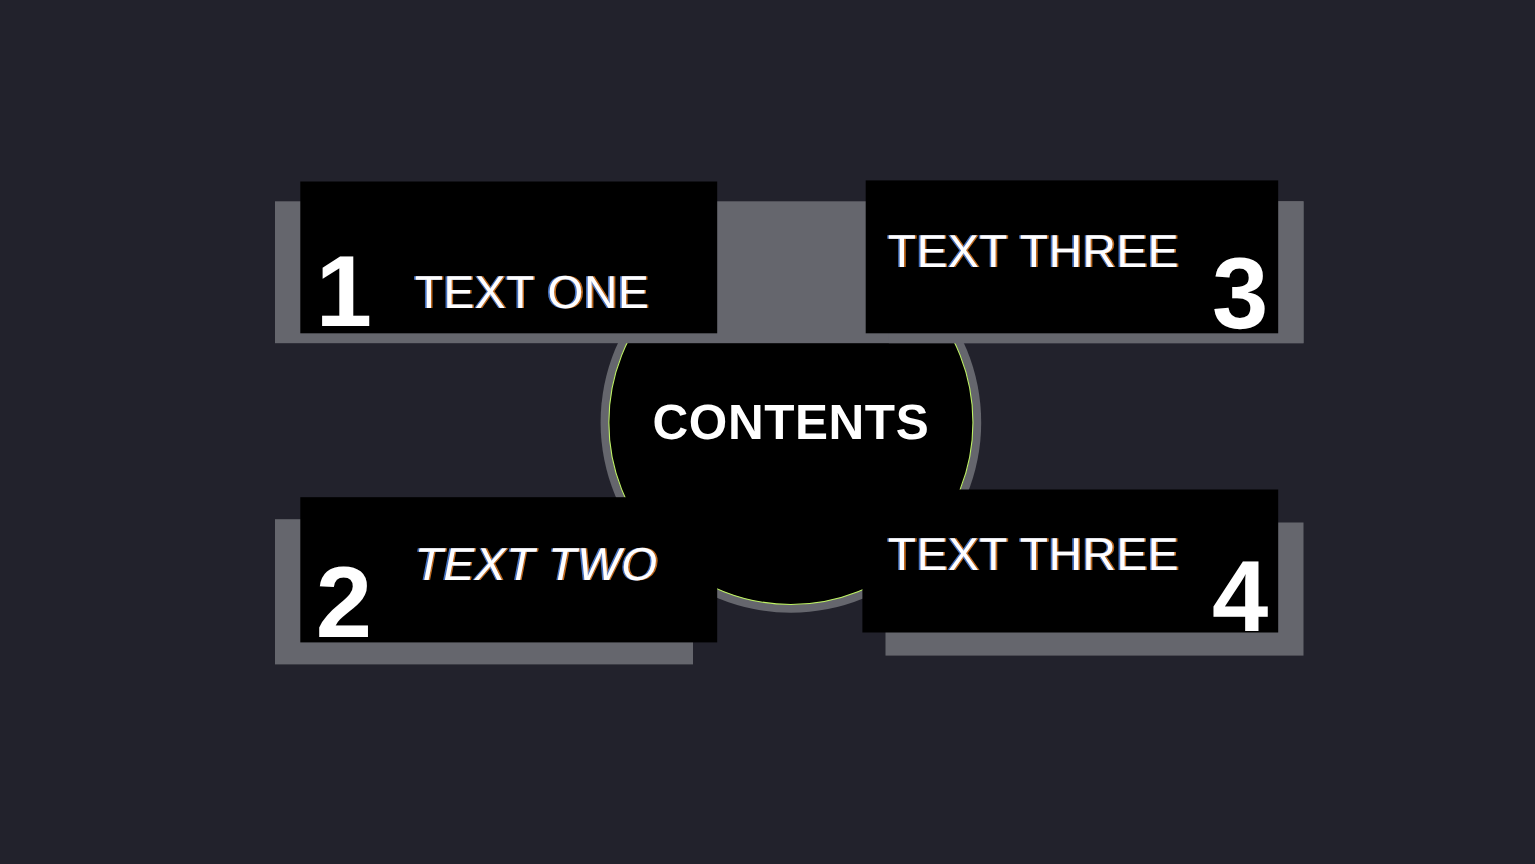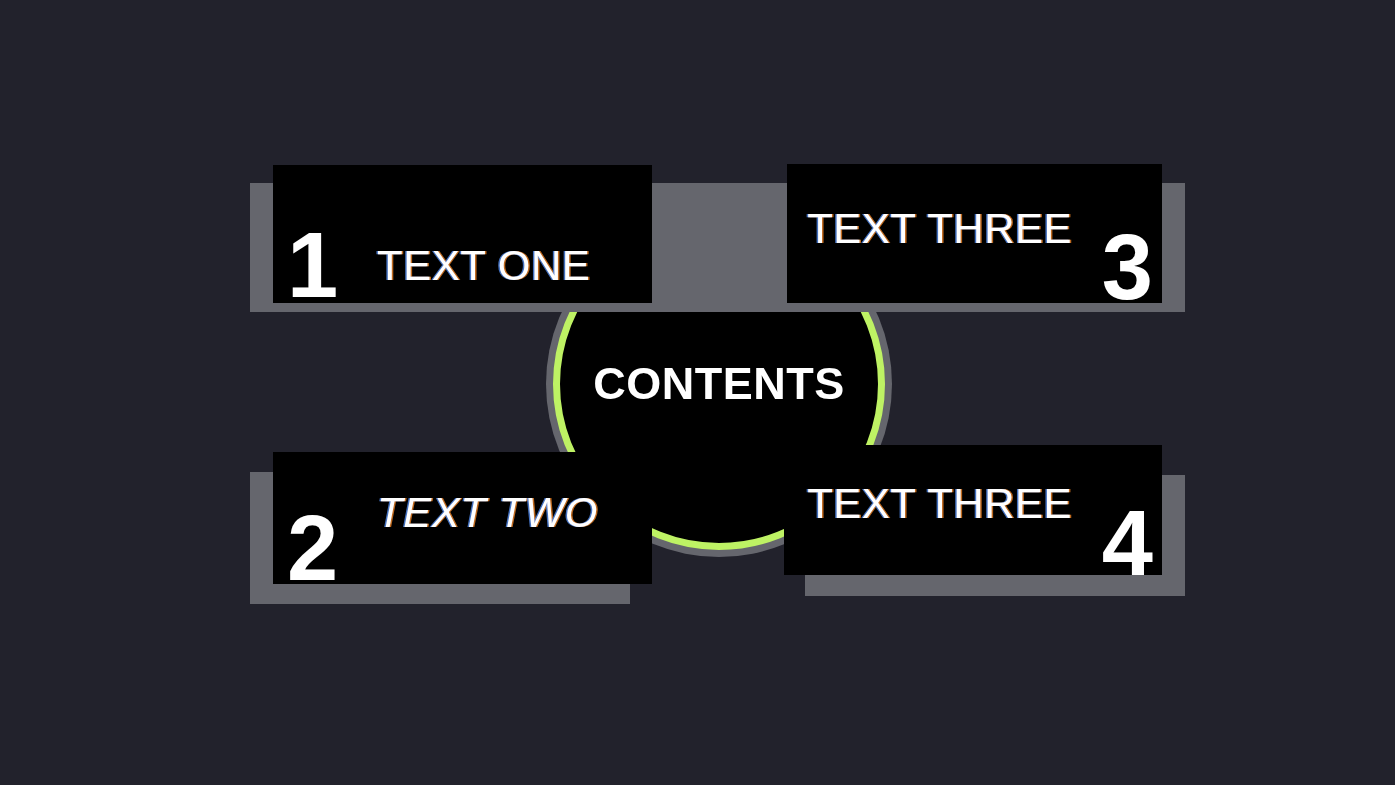--- a/index.html
+++ b/index.html
@@ -25,21 +25,21 @@
 
   
   .center-hub {
     position: absolute;
     left: 553px;
     top: 218px;
     width: 332px;
     height: 332px;
     border-radius: 50%;
     background: #000000;
-    border: 7px solid #bef264;
+    border: 1px solid #bef264;
     box-shadow: 0 0 0 7px #65666d;
     z-index: 1;
   }
 
   .center-hub-label {
     position: absolute;
     left: 0;
     top: 0;
     width: 100%;
     height: 100%;

